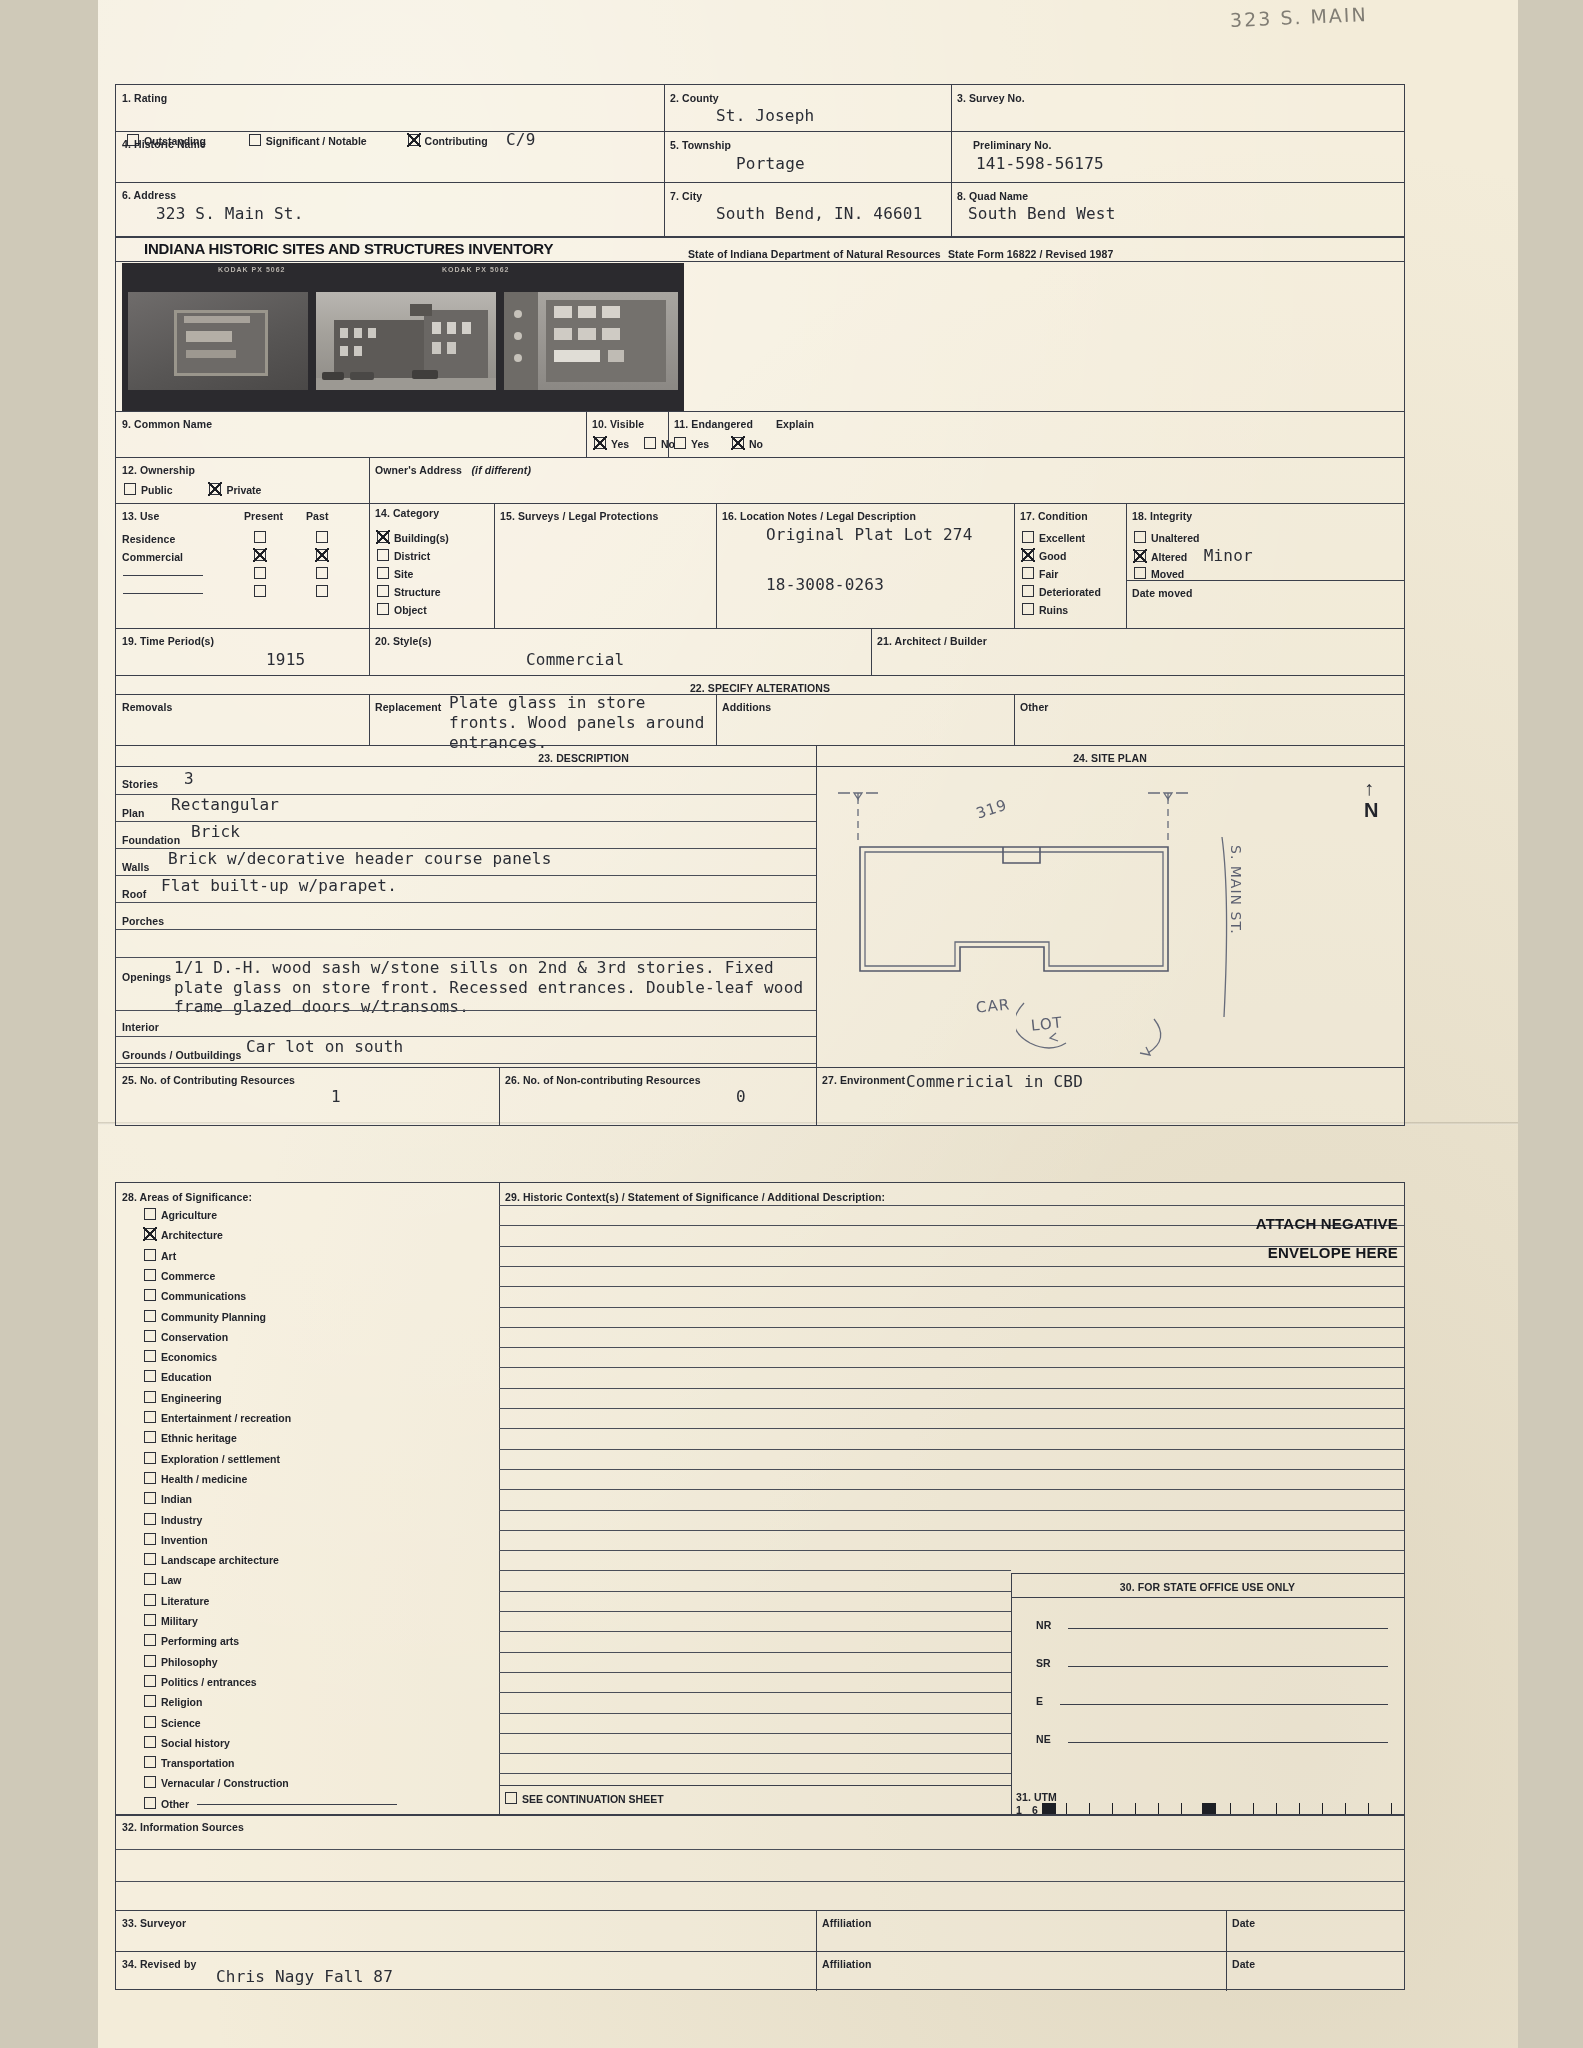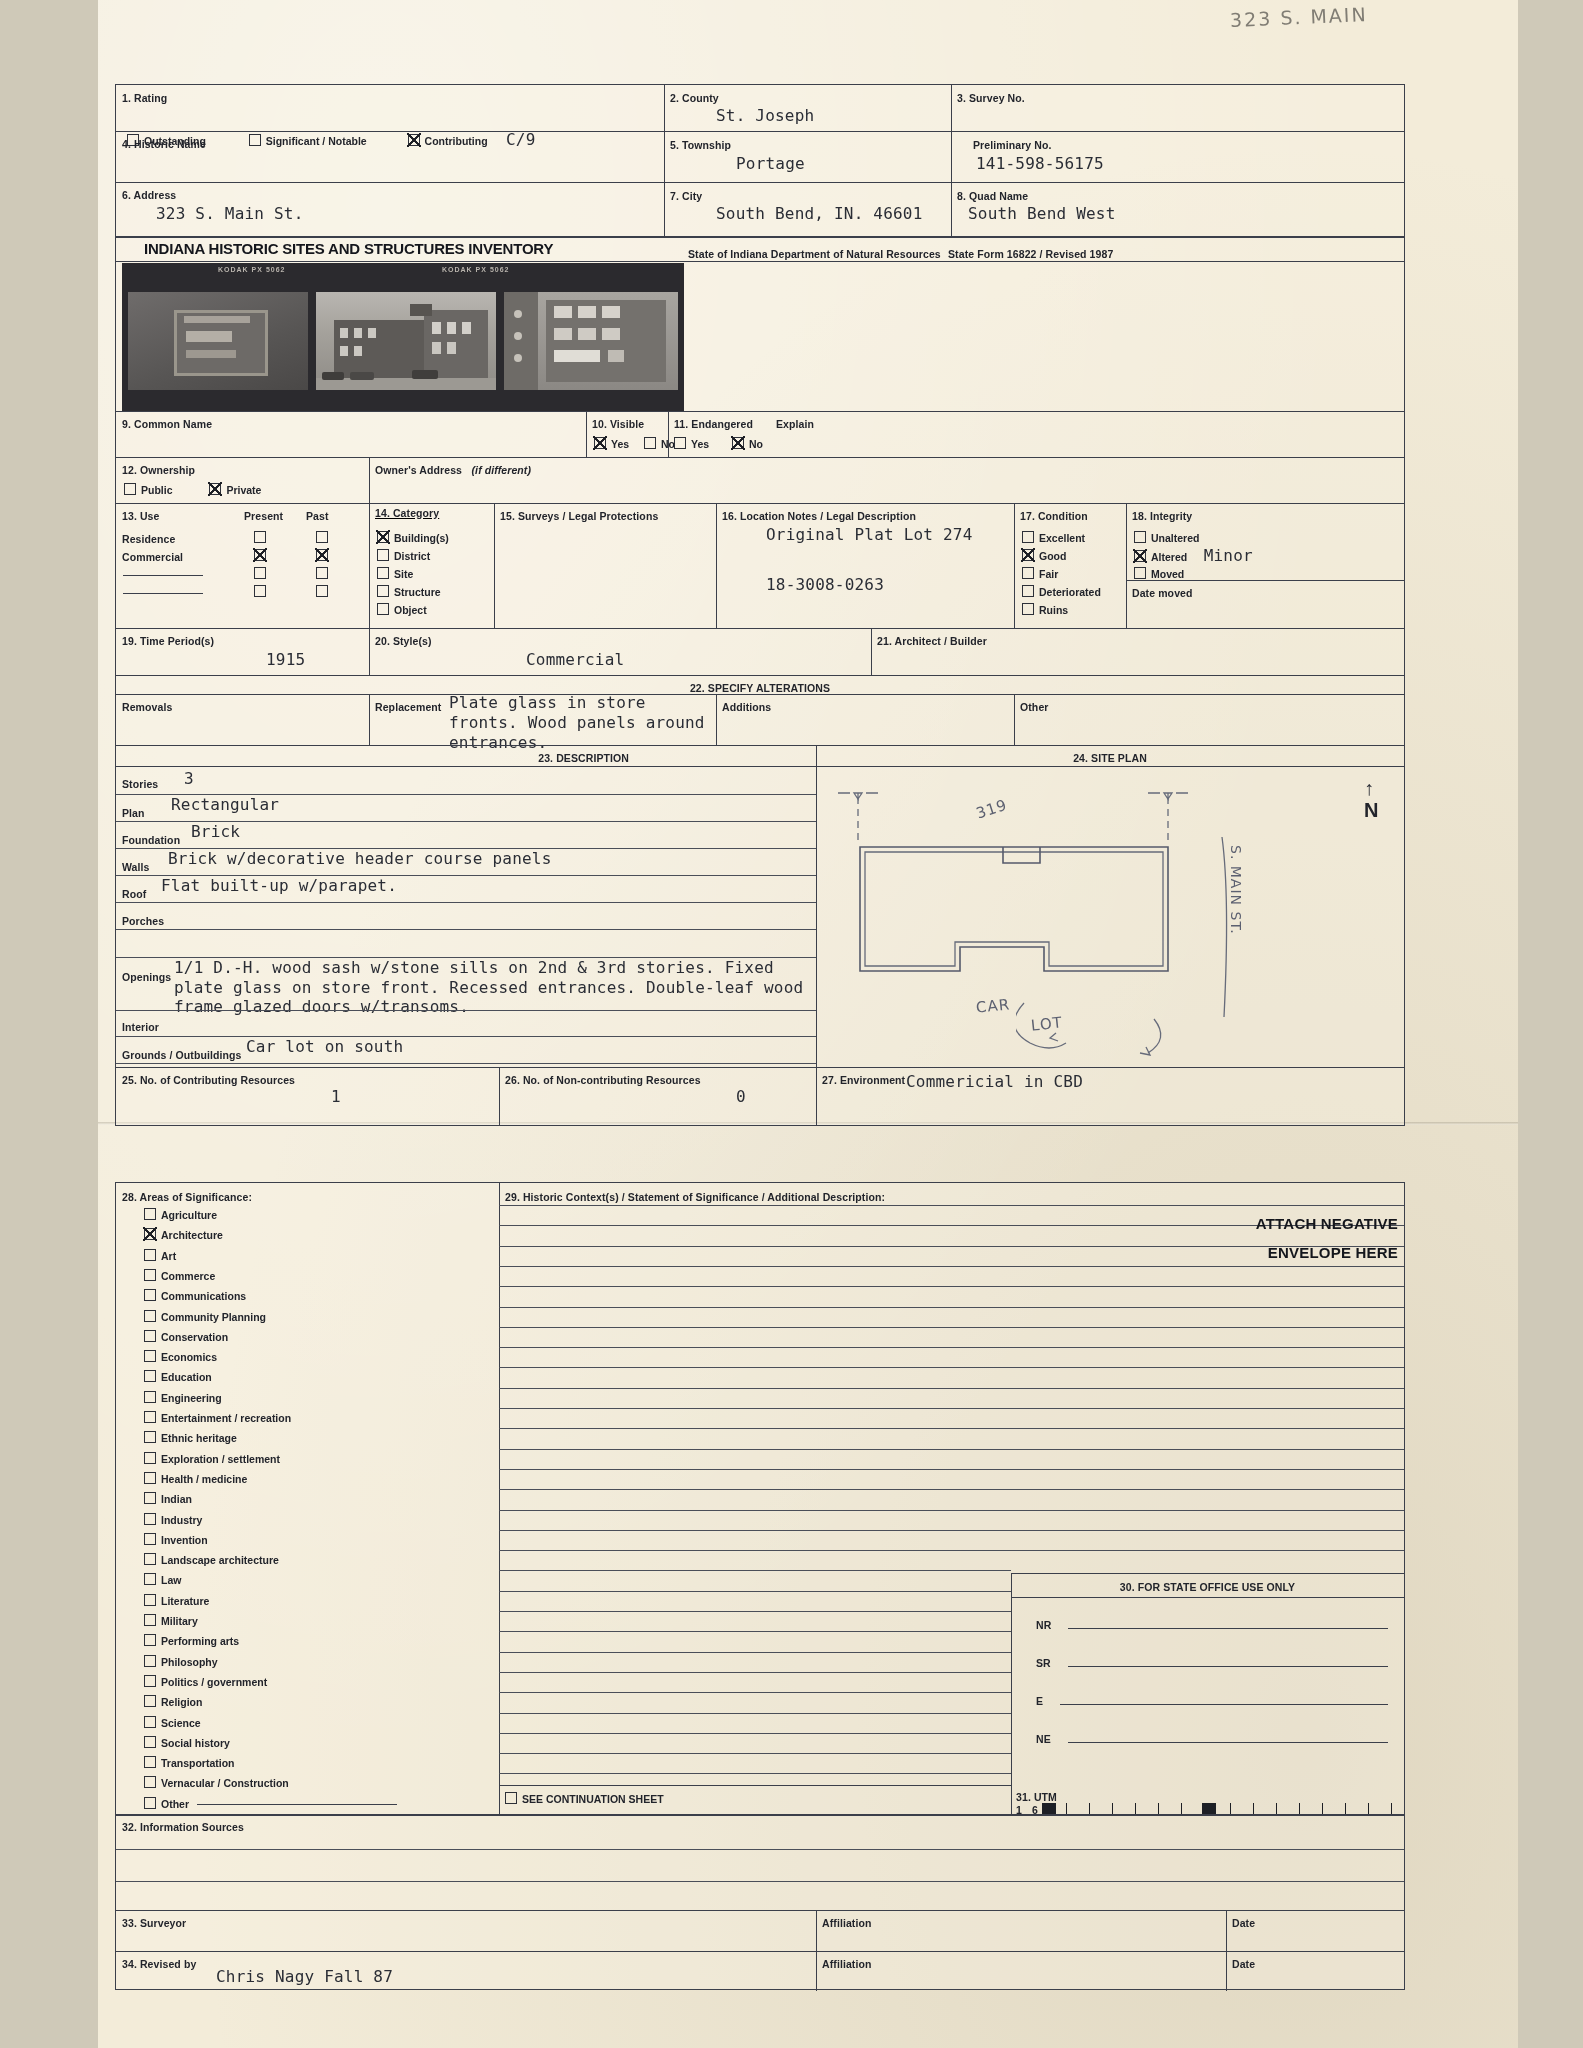--- a/index.html
+++ b/index.html
@@ -259,21 +259,21 @@
     <div class="cell" style="left:200px;top:461px;"><span class="cb x"></span></div>
 
     <div class="cell blankline" style="left:7px;top:479px;width:80px;height:12px;"></div>
     <div class="cell" style="left:138px;top:479px;"><span class="cb"></span></div>
     <div class="cell" style="left:200px;top:479px;"><span class="cb"></span></div>
 
     <div class="cell blankline" style="left:7px;top:497px;width:80px;height:12px;"></div>
     <div class="cell" style="left:138px;top:497px;"><span class="cb"></span></div>
     <div class="cell" style="left:200px;top:497px;"><span class="cb"></span></div>
 
-    <div class="cell" style="left:259px;top:418px;text-decoration:underline;"><span class="lbl">14. Category</span></div>
+    <div class="cell" style="left:259px;top:418px;"><span class="lbl">14. Category</span></div>
     <div class="cell" style="left:261px;top:443px;"><span class="opt"><span class="cb x"></span><span>Building(s)</span></span></div>
     <div class="cell" style="left:261px;top:461px;"><span class="opt"><span class="cb"></span><span>District</span></span></div>
     <div class="cell" style="left:261px;top:479px;"><span class="opt"><span class="cb"></span><span>Site</span></span></div>
     <div class="cell" style="left:261px;top:497px;"><span class="opt"><span class="cb"></span><span>Structure</span></span></div>
     <div class="cell" style="left:261px;top:515px;"><span class="opt"><span class="cb"></span><span>Object</span></span></div>
 
     <div class="cell" style="left:384px;top:421px;"><span class="lbl">15. Surveys / Legal Protections</span></div>
     <div class="cell hand" style="left:390px;top:445px;"></div>
 
     <div class="cell" style="left:606px;top:421px;"><span class="lbl">16. Location Notes / Legal Description</span></div>
@@ -435,21 +435,21 @@
         <div class="cell" style="left: 28px; top: 285.9px;"><span class="opt"><span class="cb"></span><span>Health / medicine</span></span></div>
         <div class="cell" style="left: 28px; top: 306.2px;"><span class="opt"><span class="cb"></span><span>Indian</span></span></div>
         <div class="cell" style="left: 28px; top: 326.5px;"><span class="opt"><span class="cb"></span><span>Industry</span></span></div>
         <div class="cell" style="left: 28px; top: 346.8px;"><span class="opt"><span class="cb"></span><span>Invention</span></span></div>
         <div class="cell" style="left: 28px; top: 367.1px;"><span class="opt"><span class="cb"></span><span>Landscape architecture</span></span></div>
         <div class="cell" style="left: 28px; top: 387.4px;"><span class="opt"><span class="cb"></span><span>Law</span></span></div>
         <div class="cell" style="left: 28px; top: 407.7px;"><span class="opt"><span class="cb"></span><span>Literature</span></span></div>
         <div class="cell" style="left: 28px; top: 428px;"><span class="opt"><span class="cb"></span><span>Military</span></span></div>
         <div class="cell" style="left: 28px; top: 448.3px;"><span class="opt"><span class="cb"></span><span>Performing arts</span></span></div>
         <div class="cell" style="left: 28px; top: 468.6px;"><span class="opt"><span class="cb"></span><span>Philosophy</span></span></div>
-        <div class="cell" style="left: 28px; top: 488.9px;"><span class="opt"><span class="cb"></span><span>Politics / government</span></span></div>
+        <div class="cell" style="left: 28px; top: 488.9px;"><span class="opt"><span class="cb"></span><span>Politics / entrances</span></span></div>
         <div class="cell" style="left: 28px; top: 509.2px;"><span class="opt"><span class="cb"></span><span>Religion</span></span></div>
         <div class="cell" style="left: 28px; top: 529.5px;"><span class="opt"><span class="cb"></span><span>Science</span></span></div>
         <div class="cell" style="left: 28px; top: 549.8px;"><span class="opt"><span class="cb"></span><span>Social history</span></span></div>
         <div class="cell" style="left: 28px; top: 570.1px;"><span class="opt"><span class="cb"></span><span>Transportation</span></span></div>
         <div class="cell" style="left: 28px; top: 590.4px;"><span class="opt"><span class="cb"></span><span>Vernacular / Construction</span></span></div>
         <div class="cell" style="left: 28px; top: 610.7px;"><span class="opt"><span class="cb"></span><span>Other</span></span><span style="display: inline-block; width: 200px; border-bottom: 1.3px solid rgb(59, 63, 74); margin-left: 8px; vertical-align: 3px;"></span></div>
       </div>
 
     <div id="ruledlines">
         <div class="hline thin" style="left: 383px; top: 22px; width: 905px;"></div>

